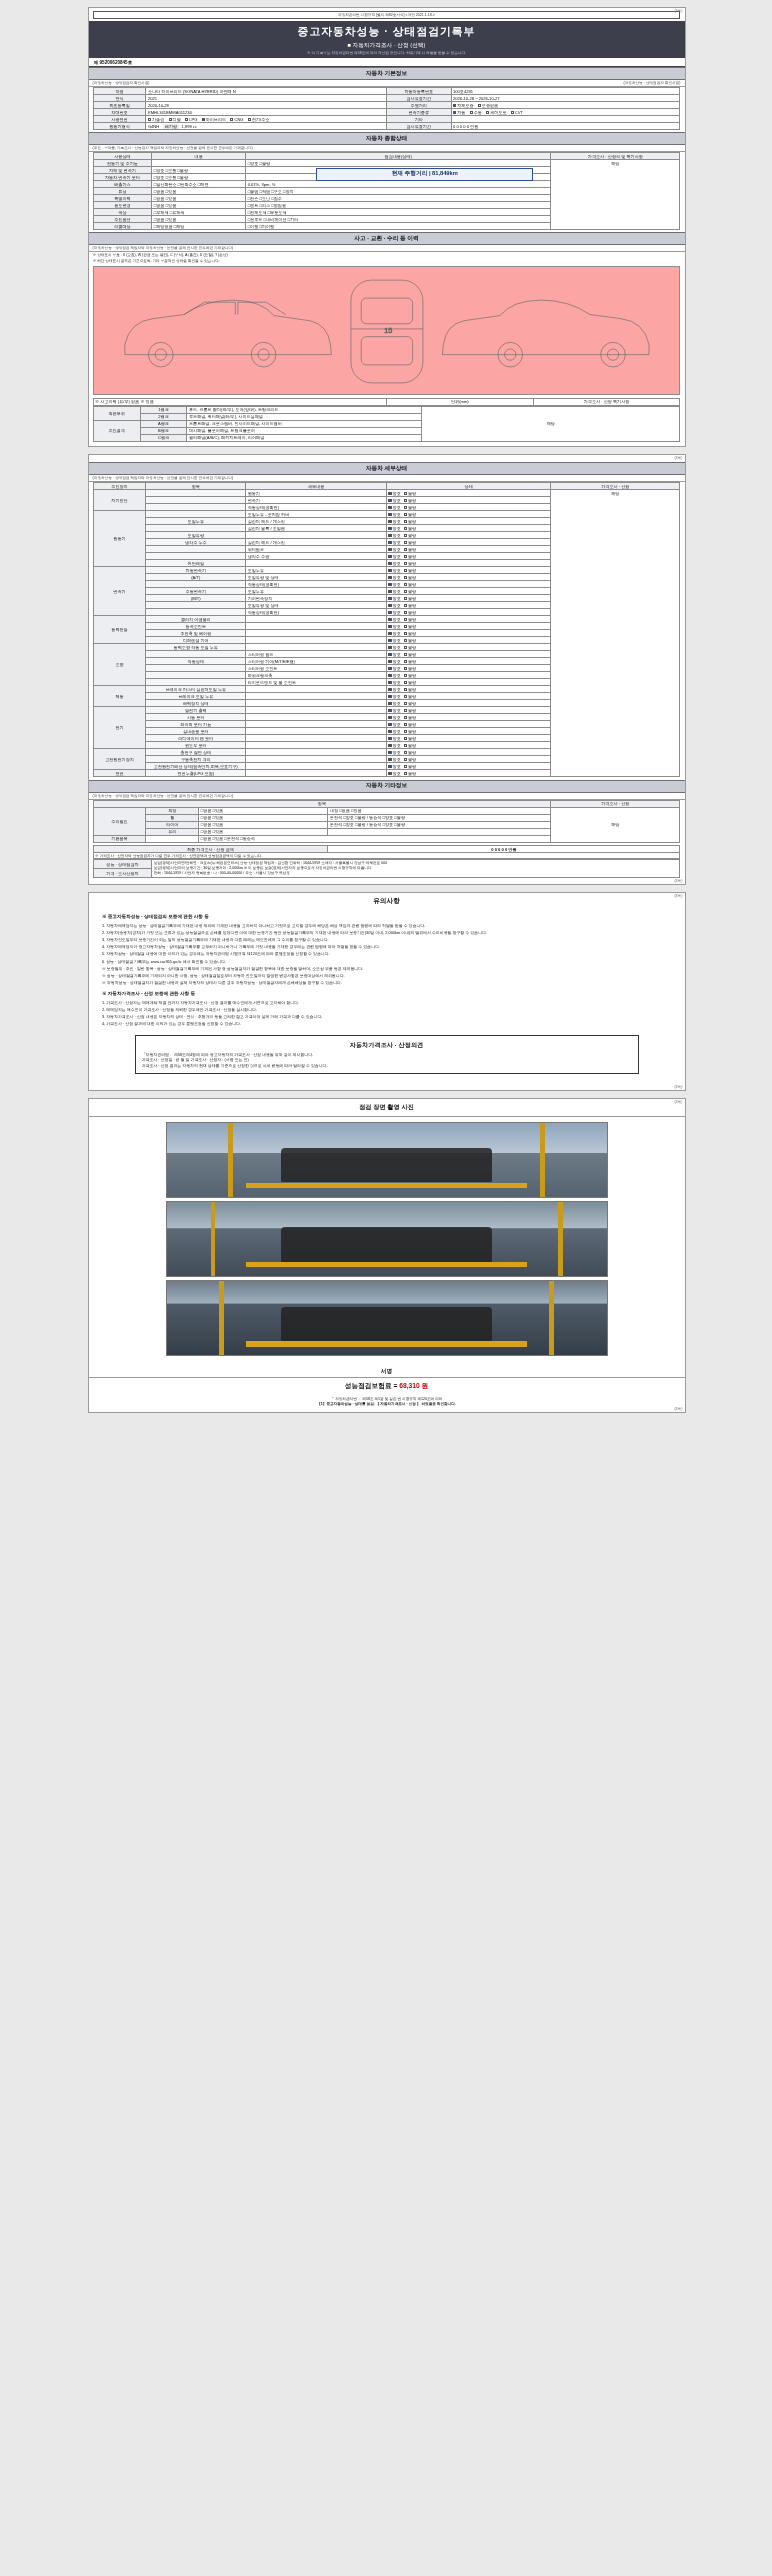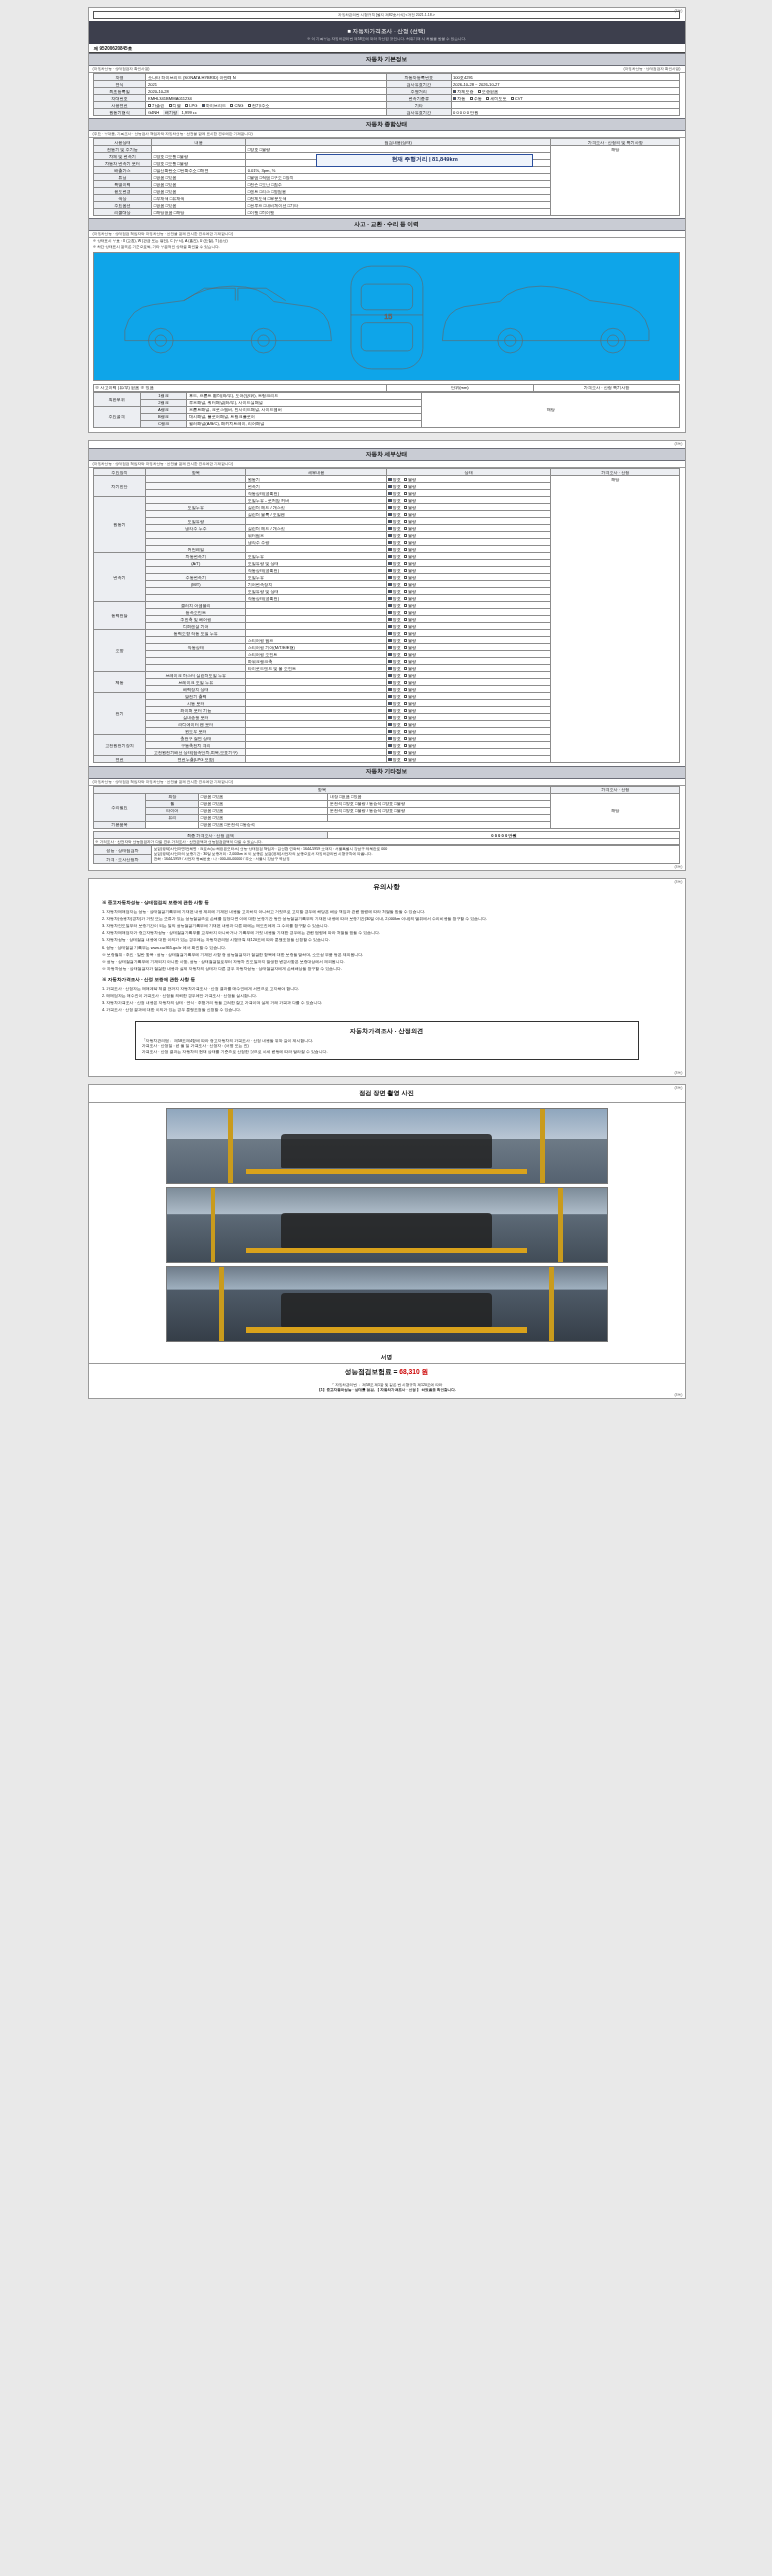--- a/index.html
+++ b/index.html
@@ -62,21 +62,21 @@
   .chk.on { background:#2b4f9e; }
   .opt { white-space:nowrap; margin-right:3.1px; display:inline-block; }
 
   .mileage-box {
     border:0.5px solid #2b4f9e; background:#eef3fb; text-align:center; font-weight:bold;
     color:#1b2f63; font-size:5.7px; padding:2.1px 0;
   }
 
   
   .diagram {
-    position:relative; height:129px; background:#0ea5e9; border:0.5px solid #8c8c8c; margin:2.1px 4.1px;
+    position:relative; height:129px; background:#fca5a5; border:0.5px solid #8c8c8c; margin:2.1px 4.1px;
   }
   .carline { stroke:#666; fill:none; stroke-width:1.2; }
 
   .legend { font-size:3.6px; padding:1px 4.1px; }
 
   
   .detail td { height:6.7px; }
   .sub { background:#f5f6f8; text-align:center; }
 
   
@@ -108,20 +108,21 @@
 </style>
 </head>
 <body>
 
 <div class="page pg-top">
   <div class="corner t">(3쪽)</div>
 
   <div class="toprule">자동차관리법 시행규칙 [별지 제82호서식] &lt;개정 2021.1.18.&gt;</div>
 
   <div class="titlebar">
+    <div class="t1">중고자동차성능 · 상태점검기록부</div>
     <div class="t2">■ 자동차가격조사 · 산정 (선택)</div>
     <div class="t3">※ 이 기록부는 자동차관리법 제58조에 따라 작성된 것입니다. 허위기재 시 처벌을 받을 수 있습니다.</div>
   </div>
   <div class="docnum">제 95200620845호</div>
 
   <div class="secbar">자동차 기본정보</div>
   <div class="secsub">
     <span>(자동차성능 · 상태점검자 확인사항)</span>
     <span>(자동차성능 · 상태점검자 확인사항)</span>
   </div>

